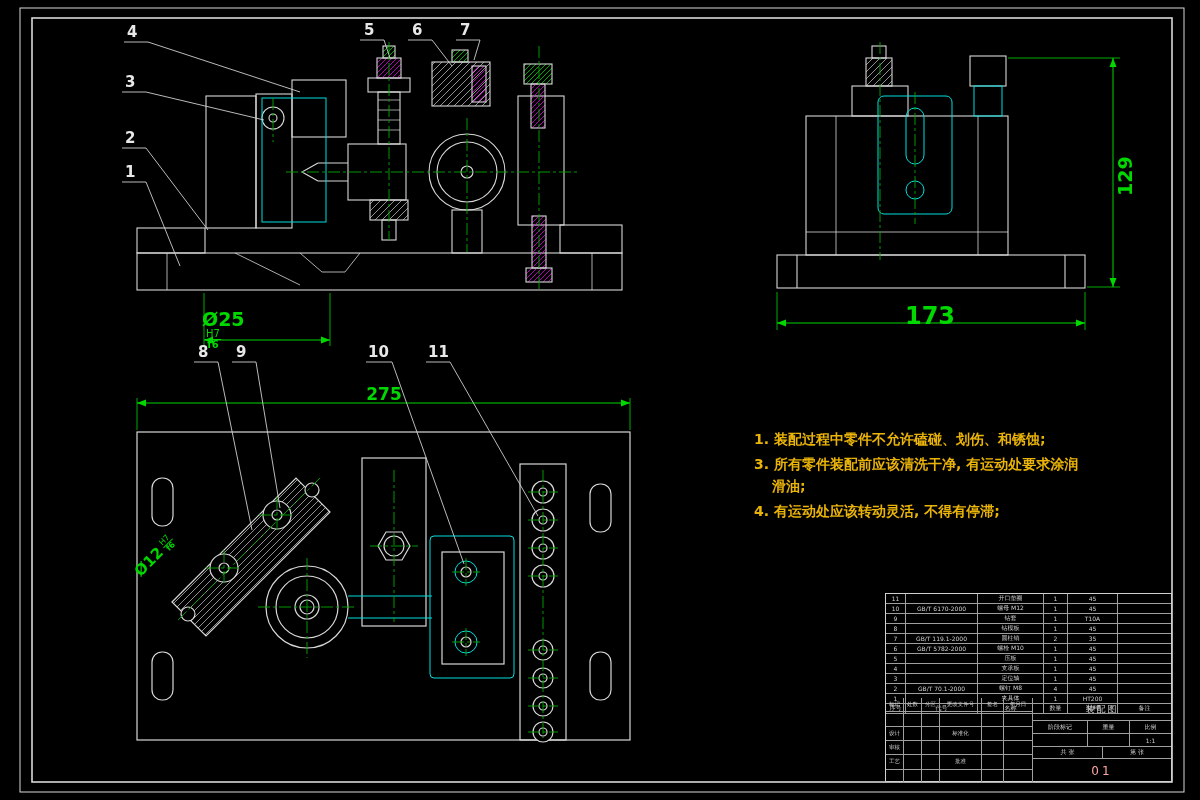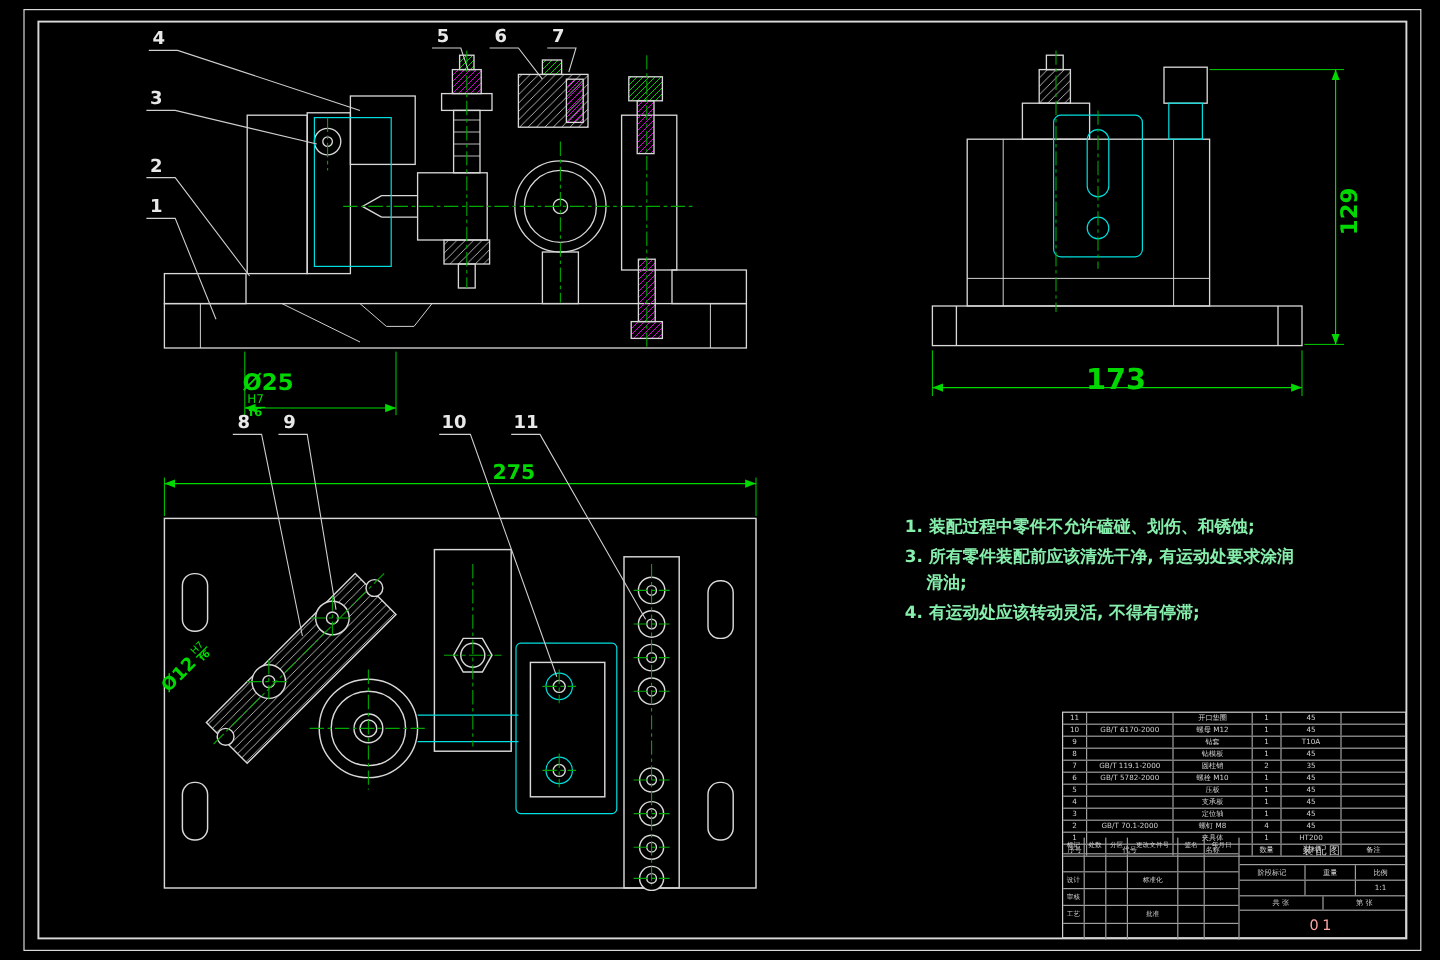--- a/index.html
+++ b/index.html
@@ -2,33 +2,33 @@
 <html><head>
 <meta charset="utf-8">
 <style>
   *{margin:0;padding:0;box-sizing:border-box;}
   body{margin:0;background:#000;}
   .canvas{position:relative;width:1200px;height:800px;background:#000;overflow:hidden;
           font-family:"DejaVu Sans",sans-serif;color:#e8e8e8;}
   .canvas svg{position:absolute;left:0;top:0;}
   .balloon{position:absolute;color:#e8e8e8;font-size:15px;font-weight:bold;line-height:1;}
   .dim{position:absolute;color:#00d800;font-weight:bold;line-height:1;}
-  .d275{left:362px;top:386px;width:44px;text-align:right;font-size:17px;margin-left:40px;}
+  .d275{left:362px;top:386px;width:44px;text-align:center;font-size:17px;}
   .d173{left:898px;top:304px;width:64px;text-align:center;font-size:24px;}
   .d129{left:1116px;top:196px;transform-origin:0 0;transform:rotate(-90deg);font-size:19px;}
   .d25{left:202px;top:310px;font-size:19px;display:flex;align-items:flex-start;flex-direction:column;}
   .d12{left:130px;top:548px;font-size:15px;display:flex;align-items:center;transform:rotate(-45deg);}
   .frac{display:inline-flex;flex-direction:column;align-items:center;line-height:1;margin-left:3px;}
   .d25 .frac{font-size:10px;} .d12 .frac{font-size:8px;}
   .frac b{font-weight:normal;border-bottom:1px solid #00d800;padding:0 1px;}
   .frac i{font-style:normal;padding:0 1px;}
   .tr-title{position:absolute;left:850px;top:394px;width:164px;text-align:center;color:#ededed;
             font-size:21px;font-weight:bold;letter-spacing:4px;z-index:5;}
   .tr-block{position:absolute;left:754px;top:428px;width:338px;z-index:5;}
-  .tr-item{color:#86efac;font-size:14px;line-height:22px;margin-bottom:3px;padding-left:18px;text-indent:-18px;font-weight:bold;}
+  .tr-item{color:#eab308;font-size:14px;line-height:22px;margin-bottom:3px;padding-left:18px;text-indent:-18px;font-weight:bold;}
   .tr-item .num{margin-right:5px;}
   .nowrap{white-space:nowrap;}
   .tblock{position:absolute;left:885px;top:593px;width:287px;height:189px;border:1px solid #cfcfcf;z-index:2;color:#d0d0d0;}
   .bom{height:104px;display:flex;flex-direction:column;}
   .br{display:grid;grid-template-columns:20px 72px 66px 24px 50px 1fr;flex:1;border-bottom:1px solid #9f9f9f;}
   .br i,.tlrow i,.trow3 i,.trow2 i{border-right:1px solid #9f9f9f;font-size:6px;font-style:normal;
       display:flex;align-items:center;justify-content:center;overflow:hidden;white-space:nowrap;}
   .br i:last-child,.tlrow i:last-child,.trow3 i:last-child,.trow2 i:last-child{border-right:none;}
   .tmain{display:flex;height:85px;}
   .tleft{width:148px;border-right:1px solid #9f9f9f;display:flex;flex-direction:column;}

